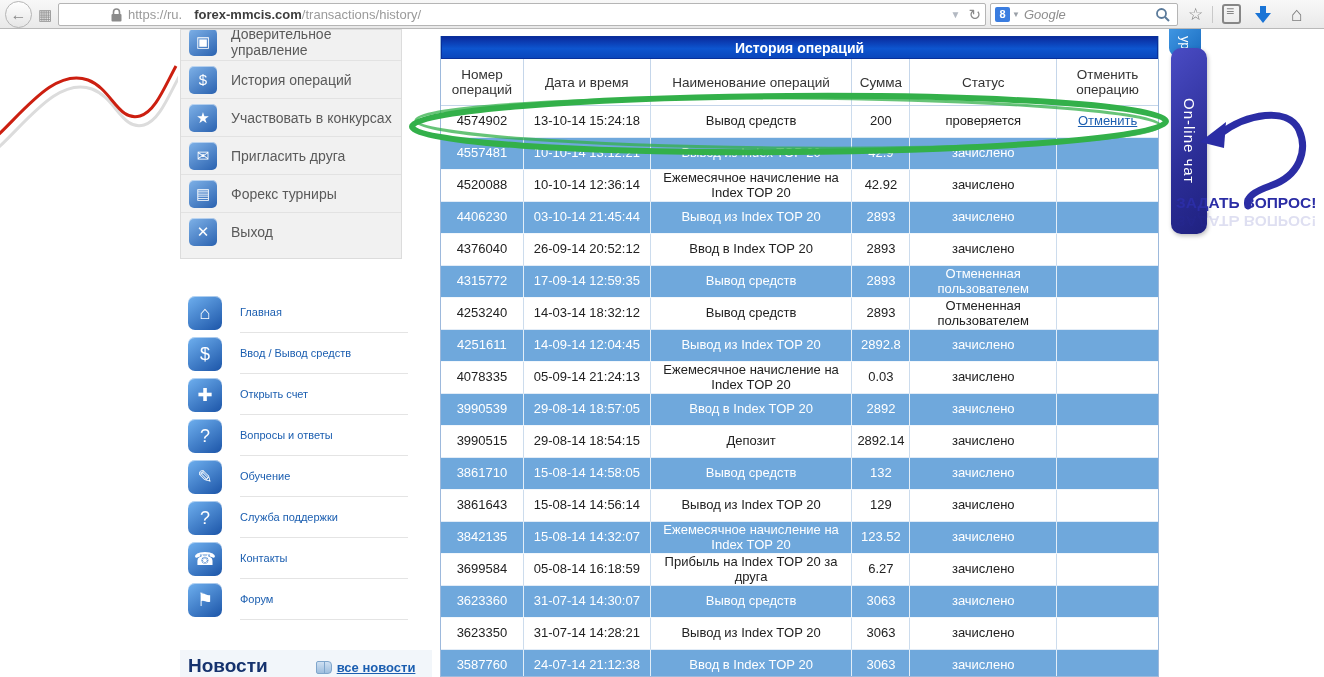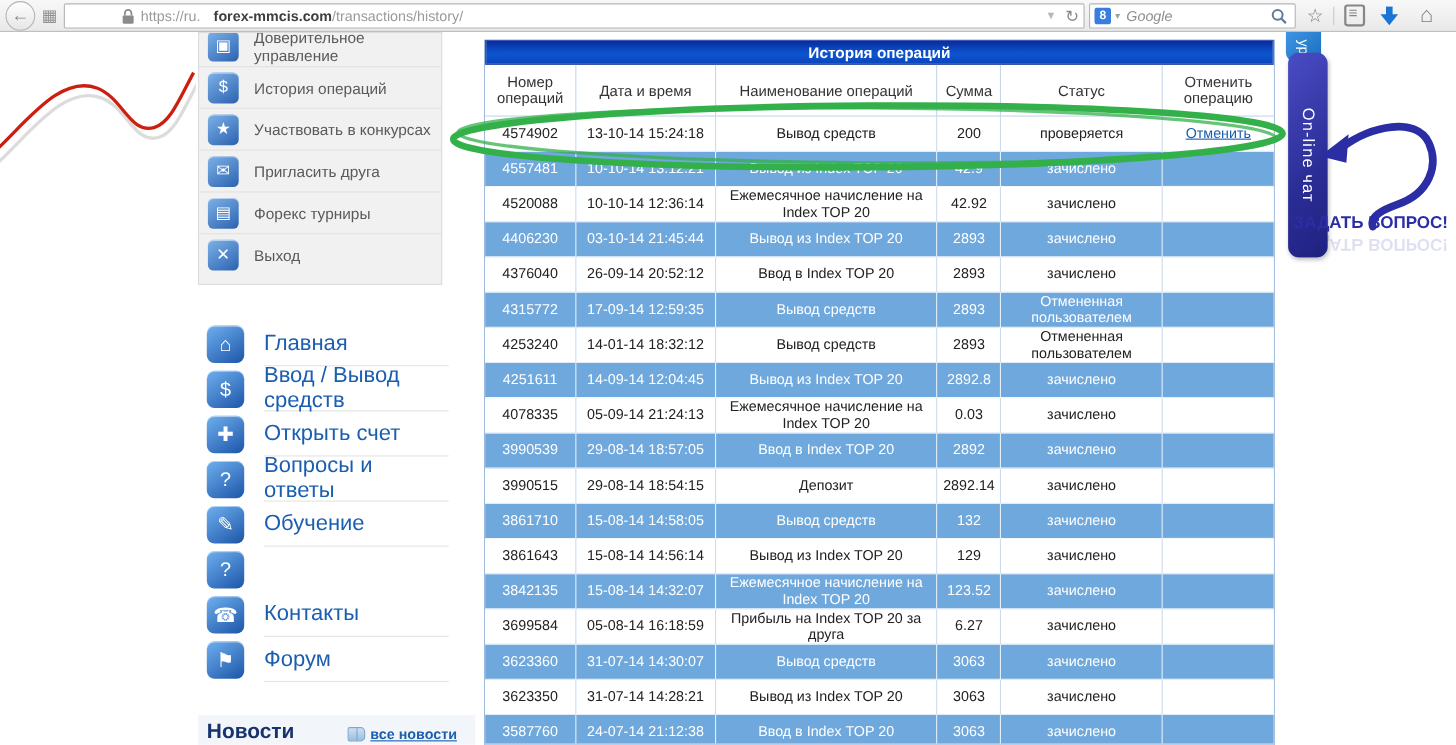--- a/index.html
+++ b/index.html
@@ -48,21 +48,21 @@
   .icon-tile { width:28px; height:28px; border-radius:5px; margin-right:14px; flex:0 0 28px;
     background:linear-gradient(145deg,#7fb2e8,#2a62b0); color:#fff; text-align:center;
     line-height:28px; font-size:15px; box-shadow:inset 0 1px 0 rgba(255,255,255,.5); }
   .acct-label { color:#5a5a5a; font-size:14px; }
 
   #main-menu { position:absolute; left:180px; top:292px; width:228px; z-index:2; }
   .menu-item { height:41px; display:flex; align-items:center; padding-left:8px; }
   .menu-item .icon-tile { width:34px; height:34px; line-height:34px; font-size:18px; flex:0 0 34px;
     border-radius:7px; margin-right:18px; background:linear-gradient(145deg,#6fb0ef,#1c55a8); }
   .menu-label-wrap { flex:1; height:100%; display:flex; align-items:center; border-bottom:1px solid #e4e4e4; }
-  .menu-label { color:#1b5eb0; font-size:20px; }
+  .menu-label { color:#1b5eb0; font-size:11px; }
 
   #news-panel { position:absolute; left:180px; top:650px; width:252px; height:27px;
     background:#f2f6fa; z-index:2; display:flex; align-items:flex-end; }
   #news-title { color:#16336e; font-size:19px; font-weight:bold; margin-left:8px; }
   #all-news { margin-left:48px; display:flex; align-items:center; padding-bottom:2px; }
   #book-icon { width:16px; height:13px; background:linear-gradient(#cfe0f2,#9dbede); border:1px solid #7fa6cc;
     border-radius:2px 4px 4px 2px; margin-right:5px; position:relative; }
   #book-icon:before { content:""; position:absolute; left:7px; top:0; width:1px; height:11px; background:#7fa6cc; }
   #all-news-link { color:#1b5eb0; font-size:13px; font-weight:bold; text-decoration:underline; }
 
@@ -201,20 +201,23 @@
       </span>
     </div>
     <div class="menu-item">
       <span class="icon-tile">✎</span>
       <span class="menu-label-wrap">
         <a class="menu-label">Обучение</a>
       </span>
     </div>
     <div class="menu-item">
       <span class="icon-tile">?</span>
+      <span class="menu-label-wrap">
+        <a class="menu-label">Служба поддержки</a>
+      </span>
     </div>
     <div class="menu-item">
       <span class="icon-tile">☎</span>
       <span class="menu-label-wrap">
         <a class="menu-label">Контакты</a>
       </span>
     </div>
     <div class="menu-item">
       <span class="icon-tile">⚑</span>
       <span class="menu-label-wrap">
@@ -287,21 +290,21 @@
       <div class="tr blue">
         <div class="td c0">4315772</div>
         <div class="td c1">17-09-14 12:59:35</div>
         <div class="td c2">Вывод средств</div>
         <div class="td c3">2893</div>
         <div class="td c4">Отмененная пользователем</div>
         <div class="td c5"></div>
       </div>
       <div class="tr white">
         <div class="td c0">4253240</div>
-        <div class="td c1">14-01-14 18:32:12</div>
+        <div class="td c1">14-03-14 18:32:12</div>
         <div class="td c2">Вывод средств</div>
         <div class="td c3">2893</div>
         <div class="td c4">Отмененная пользователем</div>
         <div class="td c5"></div>
       </div>
       <div class="tr blue">
         <div class="td c0">4251611</div>
         <div class="td c1">14-09-14 12:04:45</div>
         <div class="td c2">Вывод из Index TOP 20</div>
         <div class="td c3">2892.8</div>

